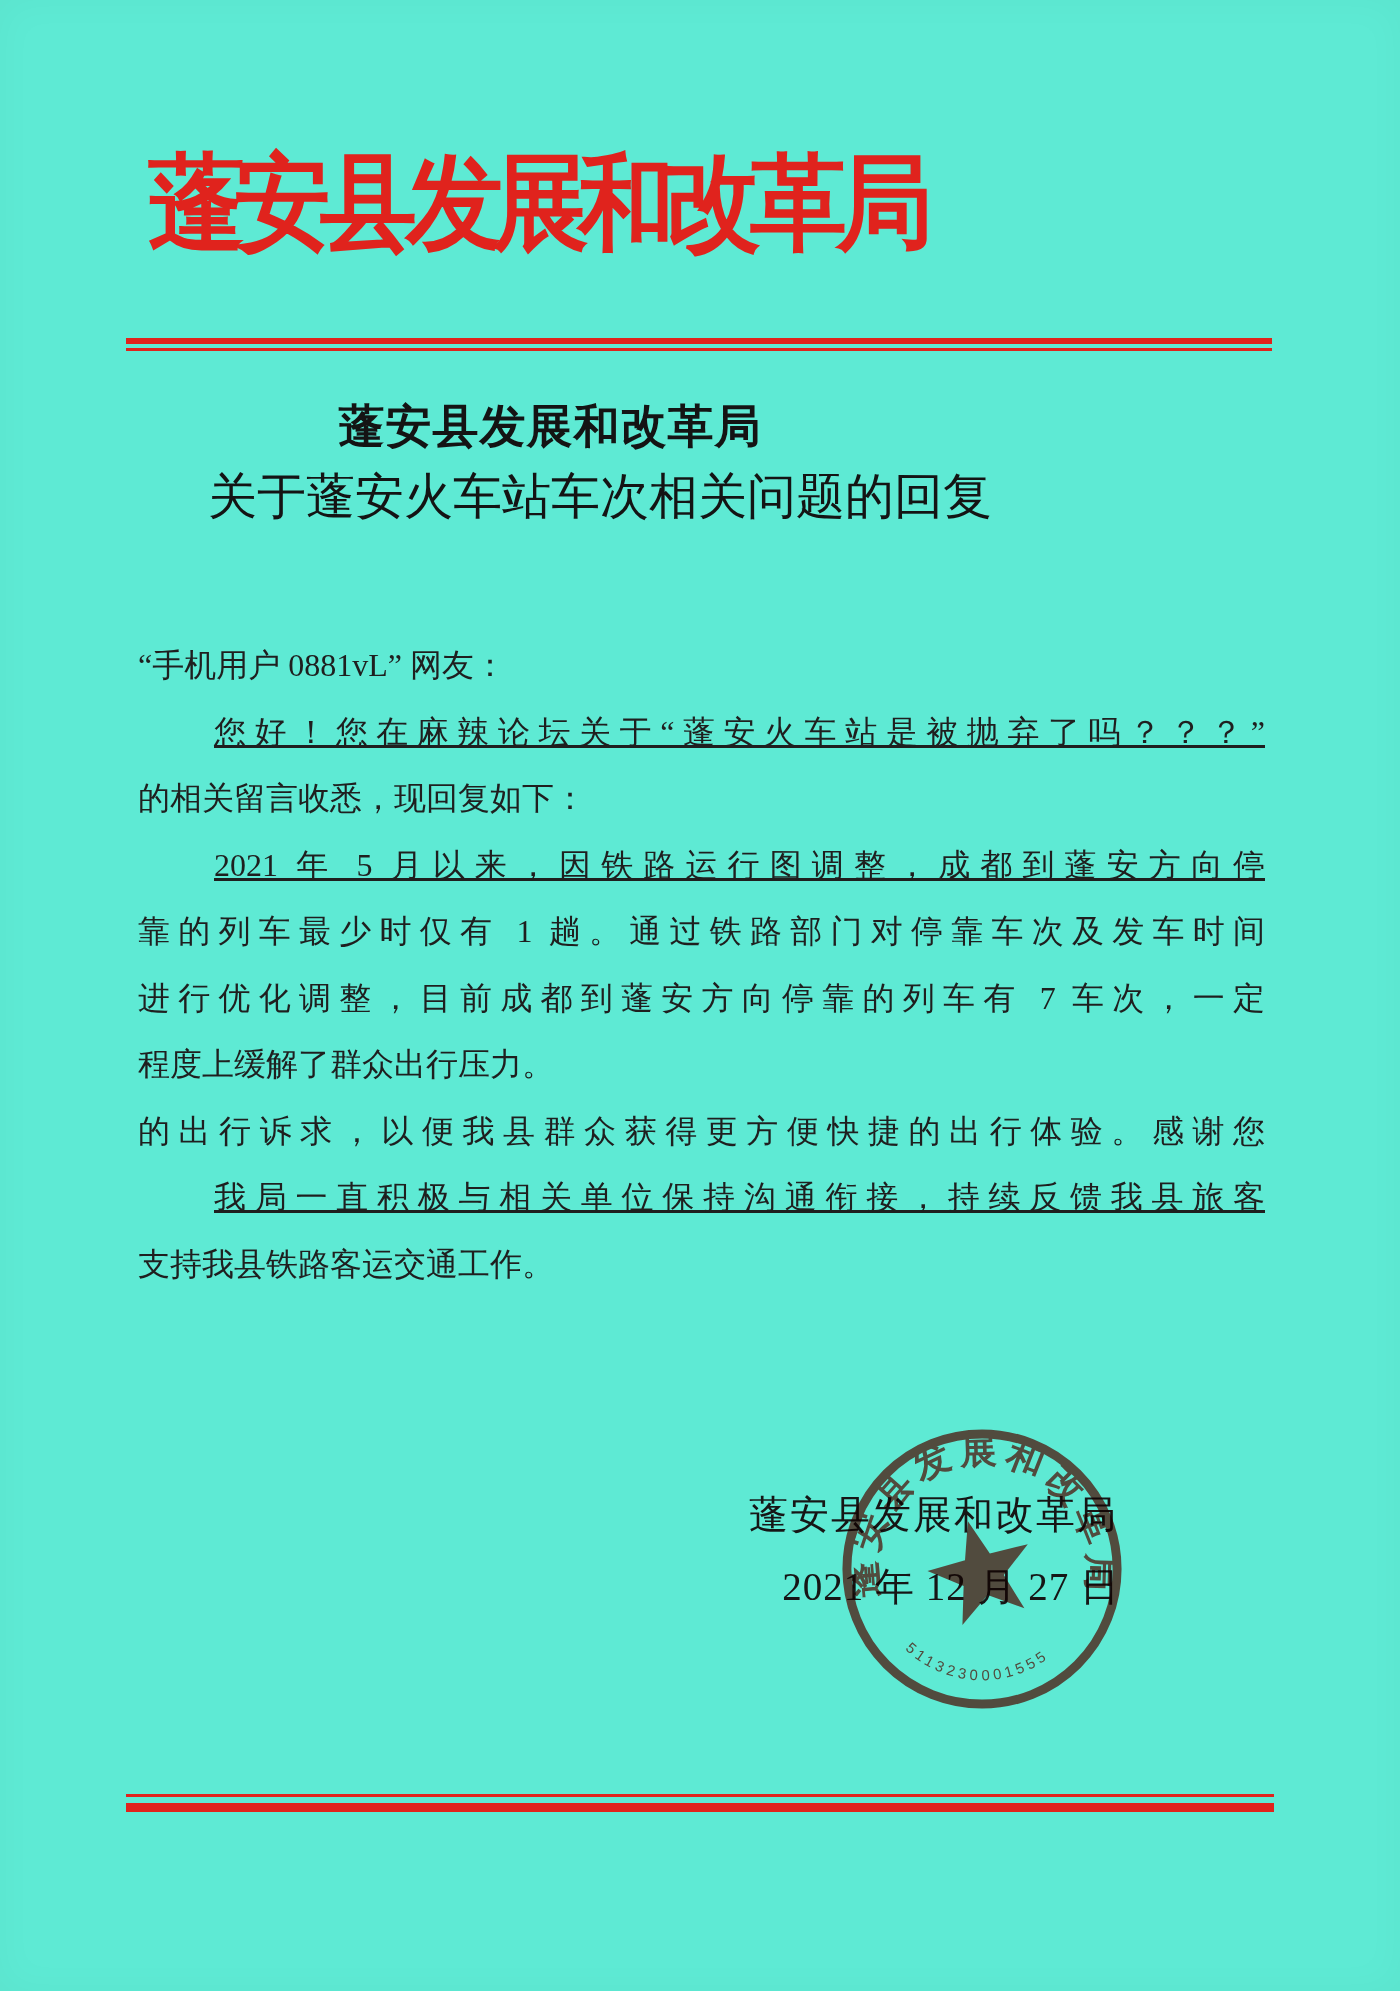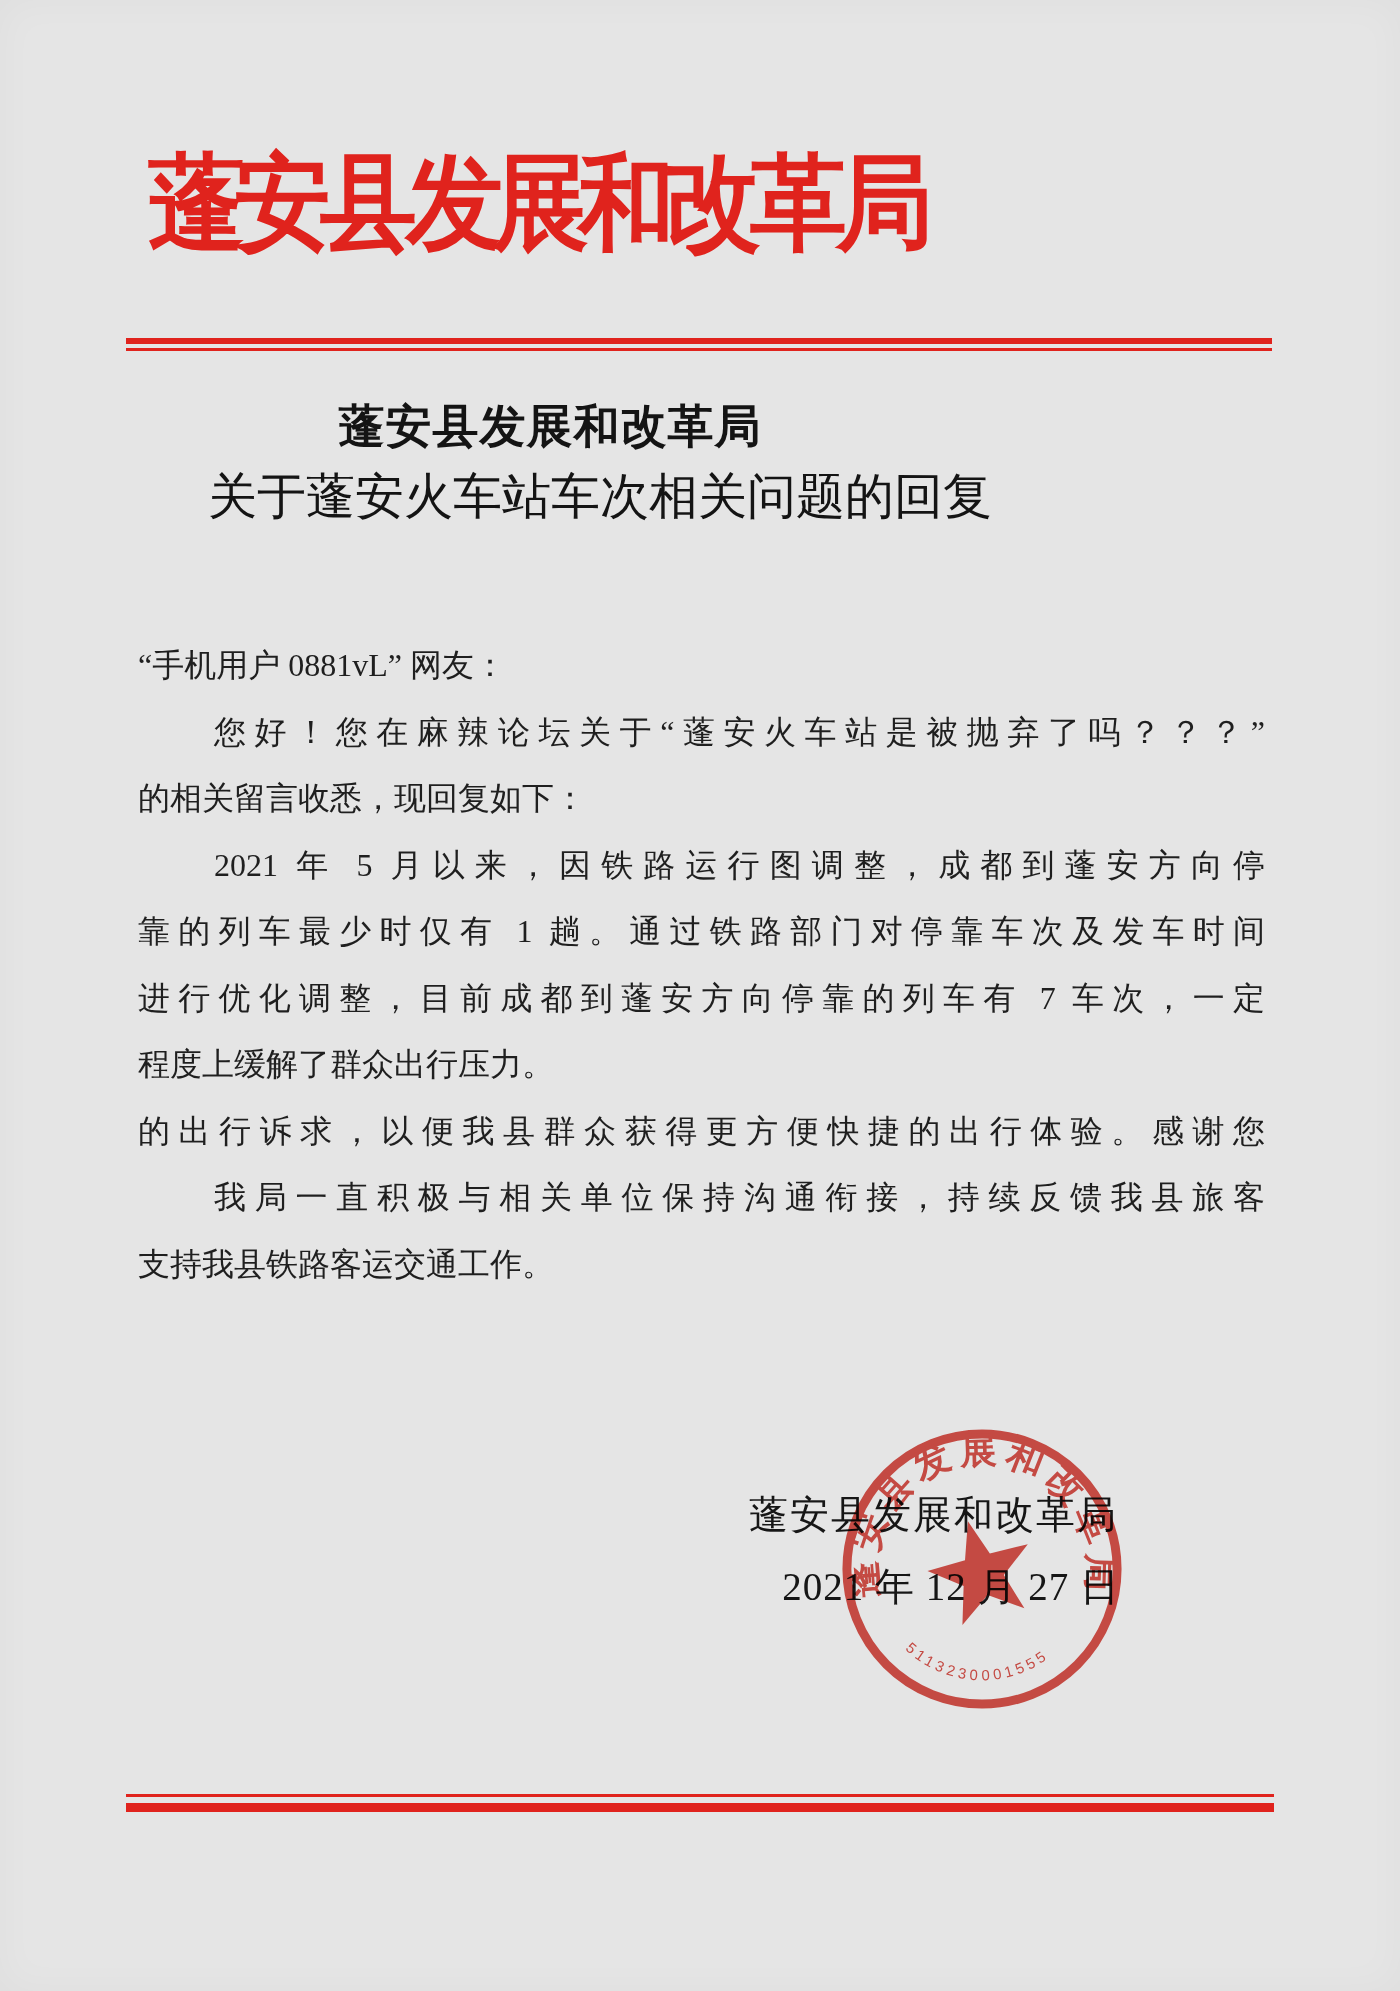--- a/index.html
+++ b/index.html
@@ -1,20 +1,20 @@
 <!DOCTYPE html>
 <html><head>
 <meta charset="utf-8">
 <style>
   html,body { margin:0; padding:0; background:#9a9a9a; }
   .page {
     position:relative;
     width:1400px; height:1991px;
     margin:0 auto;
-    background:#e5e5e5;
+    background:#5eead4;
     overflow:hidden;
     font-family:"Liberation Serif", serif;
     box-shadow: inset 0 0 40px rgba(0,0,0,0.03);
   }
   
   .letterhead {
     position:absolute; left:148px; top:140px;
     font-size:97px; line-height:120px; font-weight:bold;
     letter-spacing:-11px;
     color:#e0231d;
@@ -50,21 +50,21 @@
   .line {
     height:66.5px; line-height:66.5px;
     white-space:nowrap;
   }
   .line.fill {
     white-space:normal;
     text-align:justify;
     text-align-last:justify;
     overflow:hidden;
   }
-  .line.indent { padding-left:76px; }
+  .line.indent { padding-left:76px;text-decoration:underline; }
 
   
   .sig-agency {
     position:absolute; top:1488px; right:282px;
     font-size:39px; color:#161616; letter-spacing:2px; white-space:nowrap;
   }
   .sig-date {
     position:absolute; top:1560px; right:280px;
     font-size:39px; color:#161616; letter-spacing:1px; white-space:nowrap;margin-left:20px;
   }

